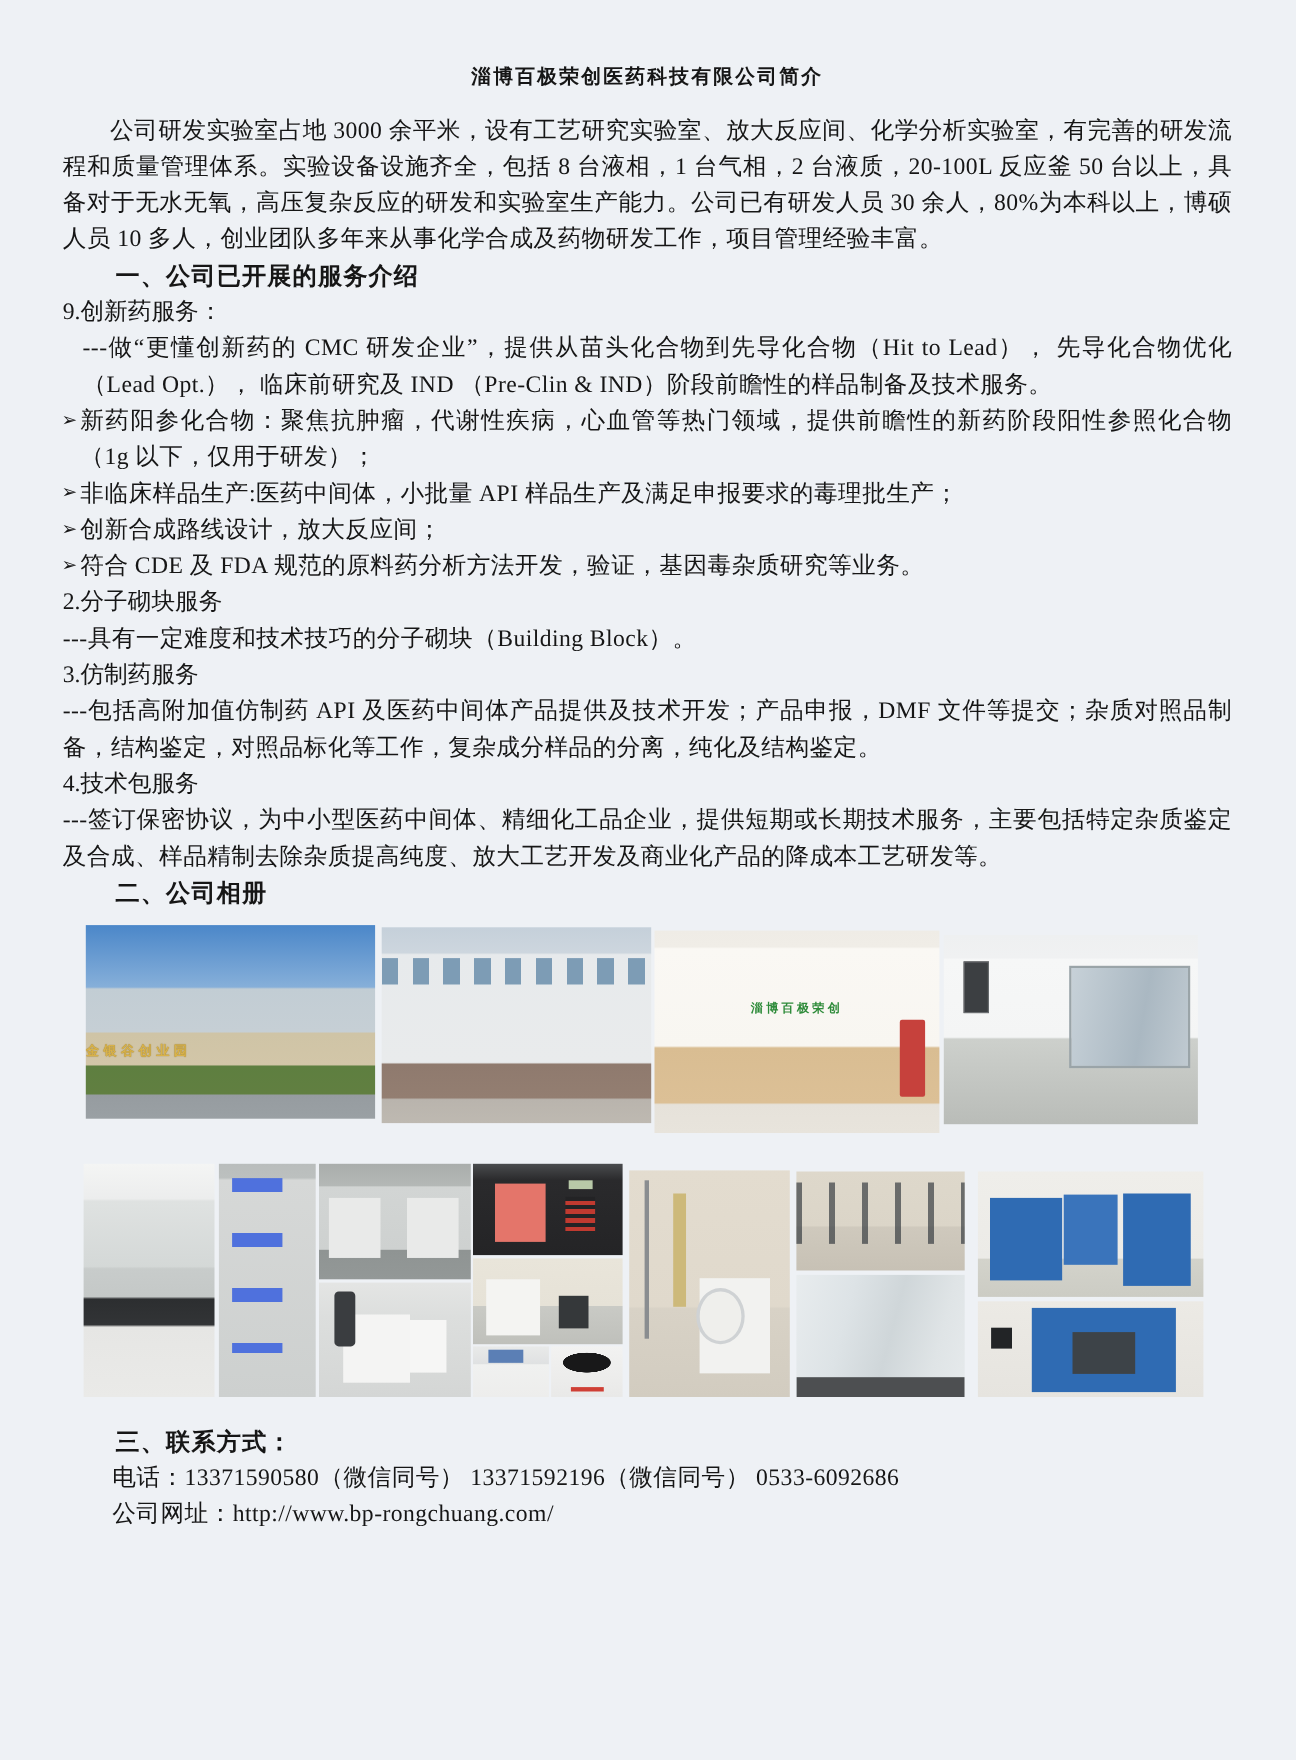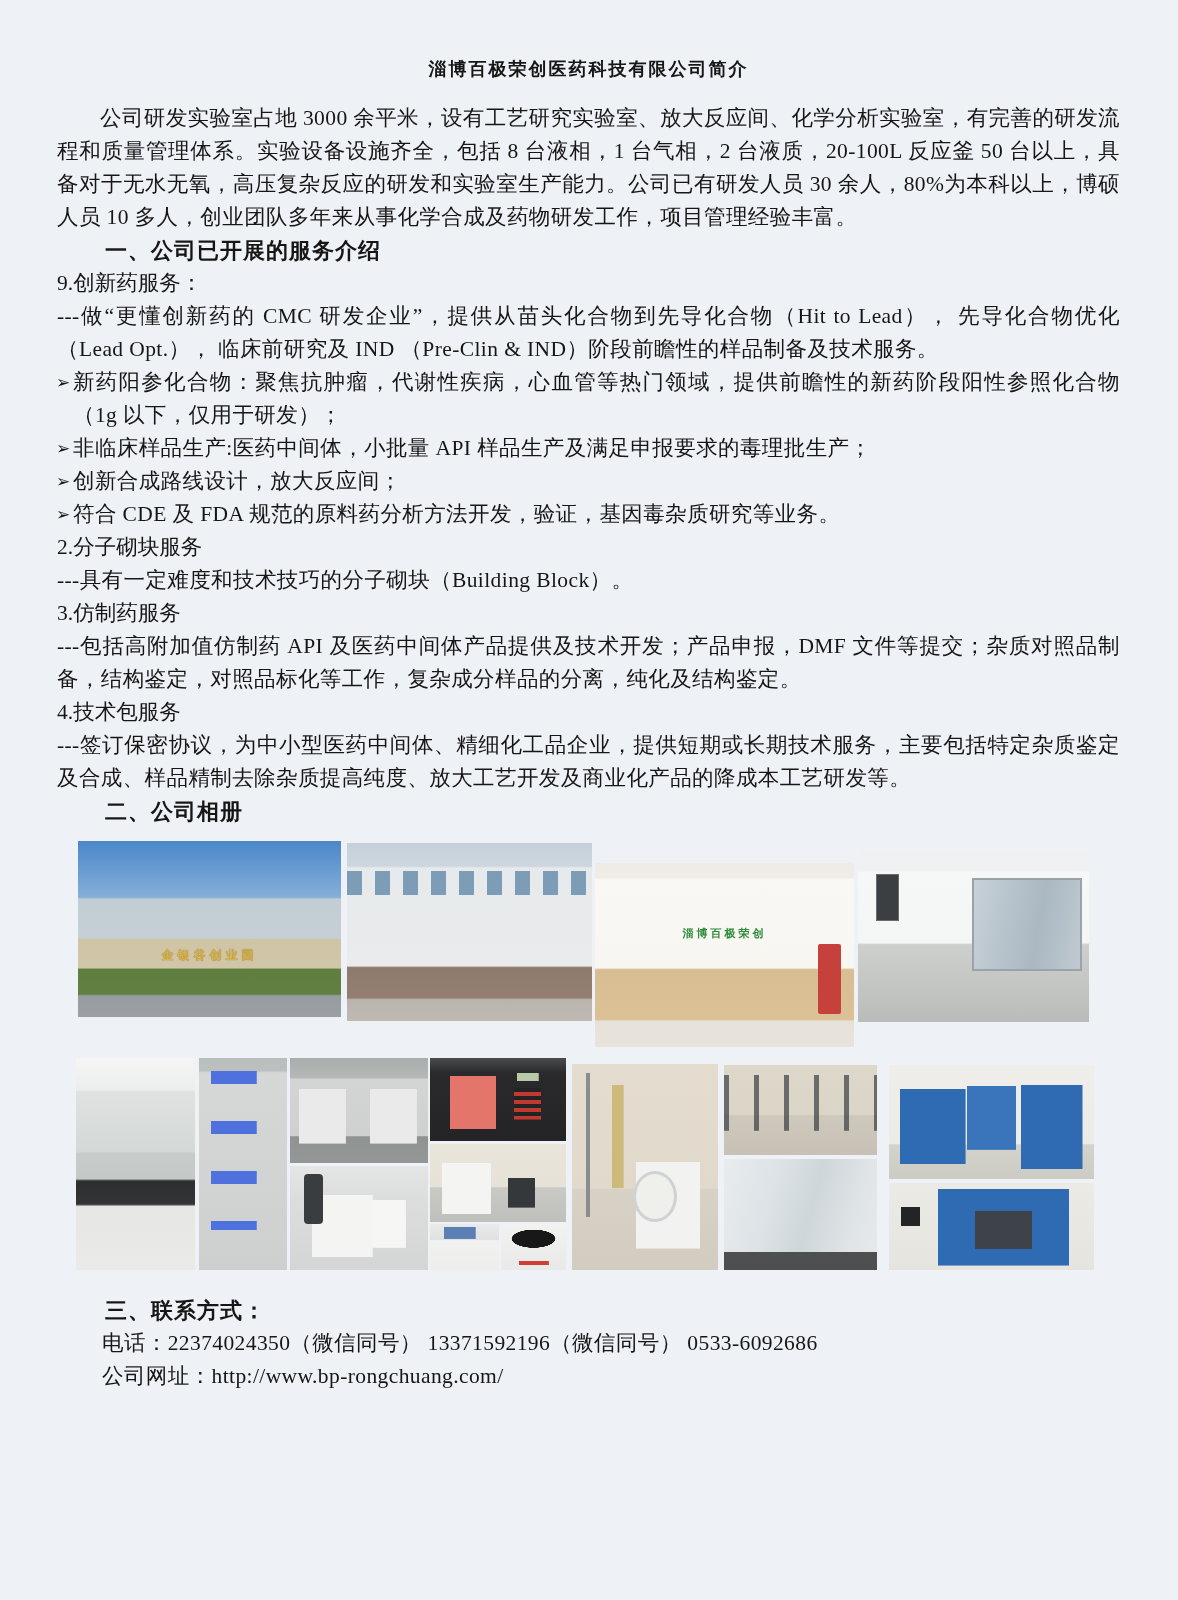--- a/index.html
+++ b/index.html
@@ -30,21 +30,21 @@
     margin:0;
   }
   .indent{text-indent:2em;}
   .sec-heading{
     font-size:22px;font-weight:bold;
     line-height:33px;letter-spacing:1px;
     margin:0 0 0 48px;
   }
   .svc-label{font-size:21.5px;line-height:33px;margin:0;}
   .svc-desc{font-size:21.5px;line-height:33px;margin:0;text-align:justify;letter-spacing:0.4px;}
-  .svc-desc.pad{margin-left:0;}
+  .svc-desc.pad{margin-left:18px;}
   .bullet-row{
     display:flex;align-items:flex-start;
     margin-left:-1px;
   }
   .bullet-glyph{
     flex:0 0 17px;width:17px;
     font-size:17px;line-height:33px;
     font-family:"DejaVu Sans",sans-serif;
   }
   .bullet-text{
@@ -61,31 +61,30 @@
     position:relative;
     margin:36px 0 0 19px;
     width:1019px;height:214px;
   }
   .ph{position:absolute;overflow:hidden;background-repeat:no-repeat;}
   
   .p-gate{left:0;top:0;width:263px;height:176px;
     background-image:linear-gradient(180deg,#4b87c9 0%,#86afd9 32%,#c2cdd4 33%,#c6cfd5 55%,#cfc4a6 56%,#d2c6a8 72%,#5e7f40 73%,#617f41 87%,#969ca0 88%,#9aa0a4 100%);}
   .sign-text{
     position:absolute;left:0;right:0;top:60%;
-    text-align:center;
     font-size:12px;font-weight:bold;letter-spacing:4px;
     color:#d8b24a;text-shadow:0 0 1px #8a6d20;
   }
   .p-building2{left:269px;top:2px;width:245px;height:178px;
     background-image:
       repeating-linear-gradient(90deg,#7d9cb5 0 15px,rgba(0,0,0,0) 15px 28px),
       linear-gradient(180deg,#c5d0da 0%,#cdd6de 13%,#e7eaec 14%,#e9ebec 69%,#8f7a6e 70%,#937e71 87%,#b9b4ad 88%,#beb9b1 100%);
     background-size:100% 24px,100% 100%;
     background-position:0 28px,0 0;}
-  .p-reception{left:517px;top:22px;width:259px;height:184px;
+  .p-reception{left:517px;top:5px;width:259px;height:184px;
     background-image:linear-gradient(180deg,#efece6 0%,#f0ede7 8%,#faf8f4 9%,#f8f6f1 57%,#d9bd92 58%,#dcc096 85%,#e6e2da 86%,#e8e4dc 100%);}
   .p-reception::after{
     content:"";position:absolute;right:5%;top:44%;width:9%;height:38%;
     background:#c6413c;border-radius:2px;}
   .reception-sign{
     position:absolute;left:0;right:0;top:34%;
     text-align:center;
     font-size:11px;font-weight:bold;letter-spacing:3px;
     color:#2e8b3a;}
   .p-corridor{left:780px;top:9px;width:231px;height:172px;
@@ -254,16 +253,16 @@
     <div class="ph p-ftir"></div>
     <div class="ph p-moisture"></div>
     <div class="ph p-rotovap"></div>
     <div class="ph p-reactors"></div>
     <div class="ph p-fumehood"></div>
     <div class="ph p-ovens3"></div>
     <div class="ph p-oven1"></div>
   </div>
 
   <h2 class="contact-heading">三、联系方式：</h2>
-  <p class="contact-line">电话：22374024350（微信同号）   13371592196（微信同号）   0533-6092686</p>
+  <p class="contact-line">电话：13371590580（微信同号）   13371592196（微信同号）   0533-6092686</p>
   <p class="contact-line">公司网址：http://www.bp-rongchuang.com/</p>
 
 </div>
 
 </body></html>

